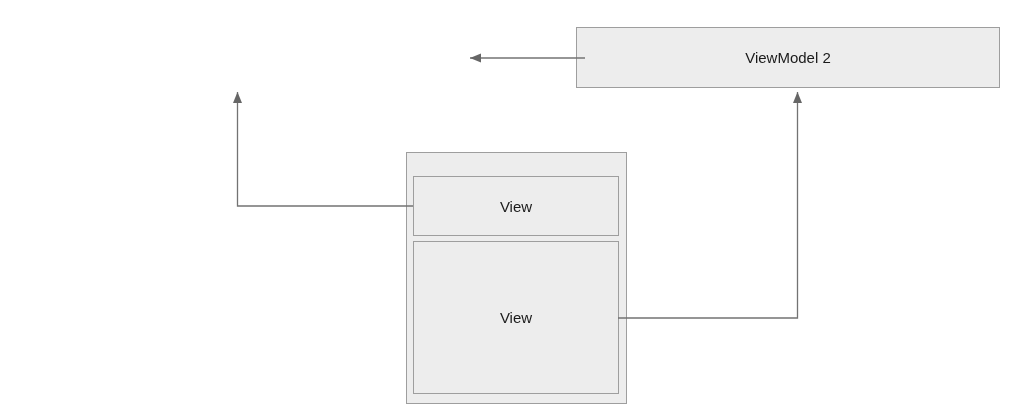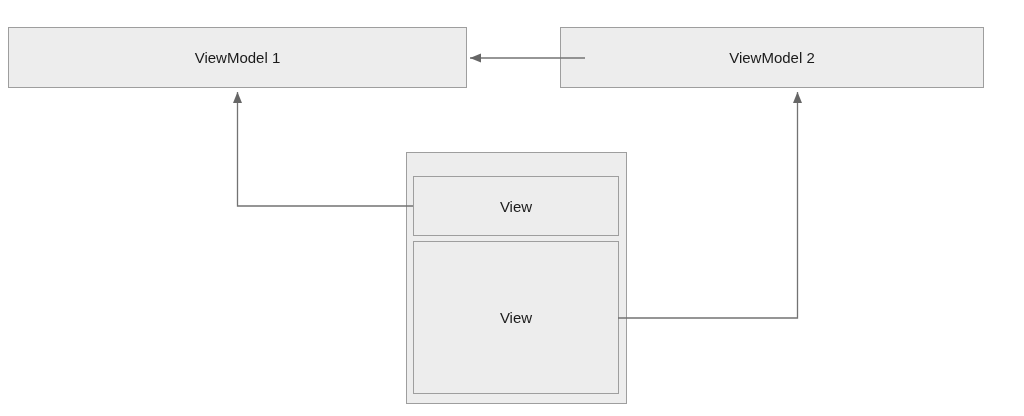--- a/index.html
+++ b/index.html
@@ -48,25 +48,22 @@
     fill: none;
     stroke: #737373;
     stroke-width: 1.3;
   }
 </style>
 </head>
 <body>
 
 <div class="canvas">
 
-  <div class="node" style="left:8px; top:27px; width:459px; height:61px;">
-    <span class="node-label">ViewModel 1</span>
-  </div>
 
-  <div class="node" style="left:560px; top:27px; width:424px; height:61px;">
+  <div class="node" style="left:576px; top:27px; width:424px; height:61px;">
     <span class="node-label">ViewModel 2</span>
   </div>
 
   <div class="node" style="left:406px; top:152px; width:221px; height:252px;"></div>
 
   <div class="node" style="left:413px; top:176px; width:206px; height:60px;">
     <span class="node-label">View</span>
   </div>
 
   <div class="node" style="left:413px; top:241px; width:206px; height:153px;">

